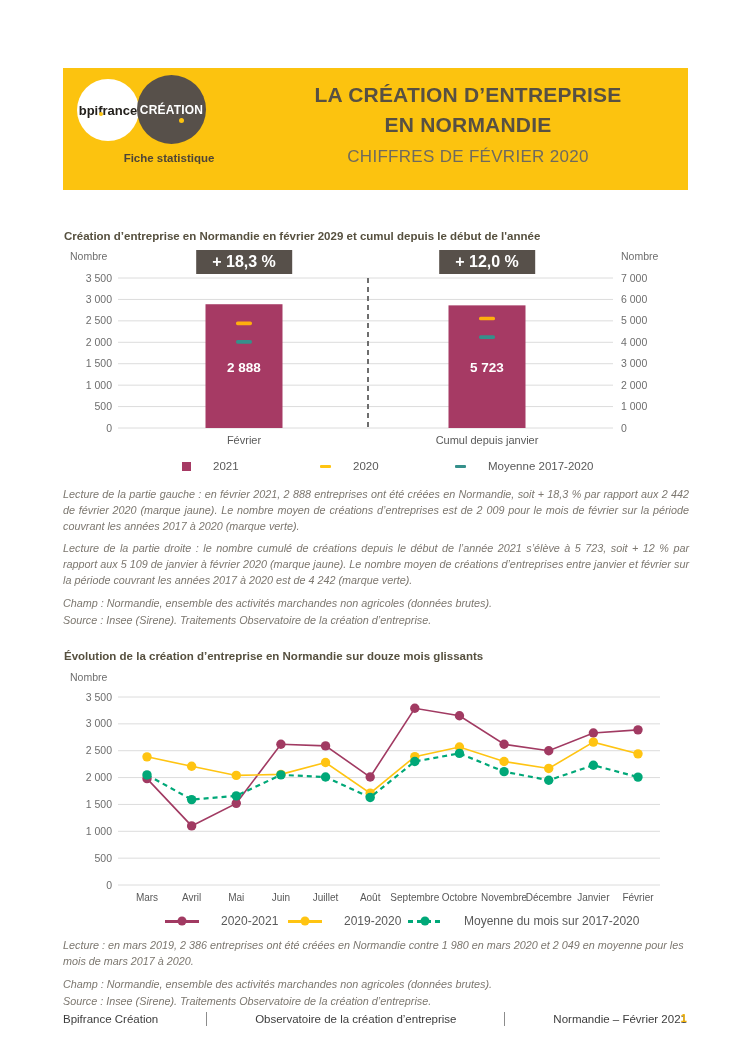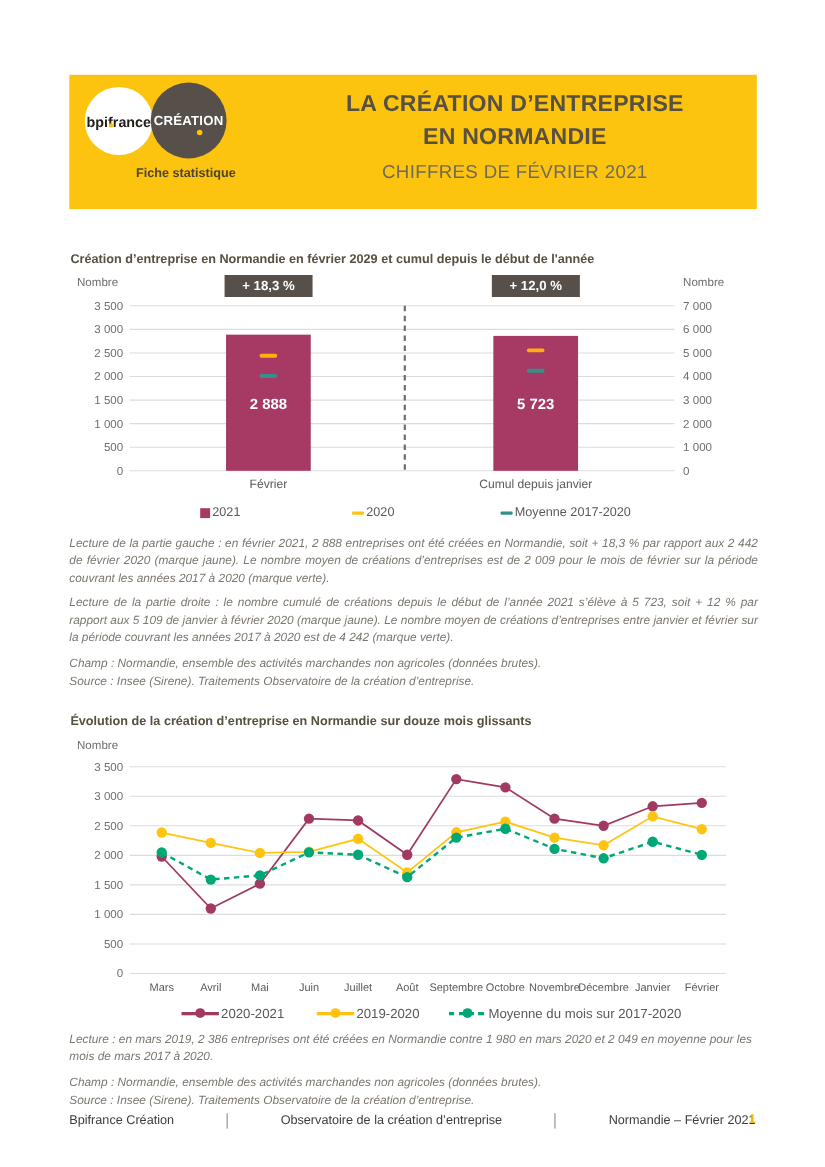--- a/index.html
+++ b/index.html
@@ -23,26 +23,26 @@
 
   
   .sec-title{position:absolute;left:64px;width:624px;font-size:11.5px;font-weight:bold;color:#56503F;}
   .s1{top:220px;} .s2{top:640px;}
 
   
   .chart1-wrap{position:absolute;left:63px;top:246px;width:624px;height:212px;}
   .chart2-wrap{position:absolute;left:63px;top:664px;width:624px;height:248px;}
   svg text{font-family:"Liberation Sans",sans-serif;}
   .badge{position:absolute;top:4px;transform:translateX(-50%);background:#57504A;color:#ffffff;
-         font-size:12px;font-weight:bold;padding:3px 16px;white-space:nowrap;}
+         font-size:16px;font-weight:bold;padding:3px 16px;white-space:nowrap;}
 
   
   .legend{position:absolute;left:63px;width:624px;height:18px;font-size:11.5px;color:#595959;}
   .legend1{top:460px;} .legend2{top:914px;font-size:12px;text-decoration:underline;}
-  .leg-item{position:absolute;top:0;display:flex;align-items:center;gap:2px;white-space:nowrap;}
+  .leg-item{position:absolute;top:0;display:flex;align-items:center;gap:22px;white-space:nowrap;}
   .sw-square{width:9px;height:9px;background:#A63A64;}
   .sw-dash{width:11px;height:3px;border-radius:1px;}
   .sw-line{position:relative;width:34px;height:3px;}
   .sw-line .dot{position:absolute;left:50%;top:50%;transform:translate(-50%,-50%);
                 width:9px;height:9px;border-radius:50%;}
 
   
   .notes{position:absolute;left:63px;width:626px;}
   .n1{top:487px;} .n2{top:938px;}
   .note{margin:0 0 7px 0;font-size:10.8px;font-style:italic;color:#7C776F;line-height:1.46;}
@@ -66,21 +66,21 @@
       <span class="bpi-dot"></span>
     </div>
     <div class="logo-circle logo-dark">
       <span>CRÉATION</span>
       <span class="logo-dot"></span>
     </div>
     <div class="logo-caption">Fiche statistique</div>
     <div class="titles">
       <div class="title1">LA CRÉATION D’ENTREPRISE</div>
       <div class="title2">EN NORMANDIE</div>
-      <div class="subtitle">CHIFFRES DE FÉVRIER 2021</div>
+      <div class="subtitle">CHIFFRES DE FÉVRIER 2020</div>
     </div>
   </header>
 
   <h2 class="sec-title s1">Création d’entreprise en Normandie en février 2029 et cumul depuis le début de l'année</h2>
   <div class="chart1-wrap">
     <svg id="chart1-svg" width="624" height="212" viewBox="0 0 624 212">
         <g>
           <line x1="55" y1="182" x2="550" y2="182" stroke="#DCDCDC" stroke-width="1"></line>
           <line x1="55" y1="160.57142857142858" x2="550" y2="160.57142857142858" stroke="#DCDCDC" stroke-width="1"></line>
           <line x1="55" y1="139.14285714285714" x2="550" y2="139.14285714285714" stroke="#DCDCDC" stroke-width="1"></line>

